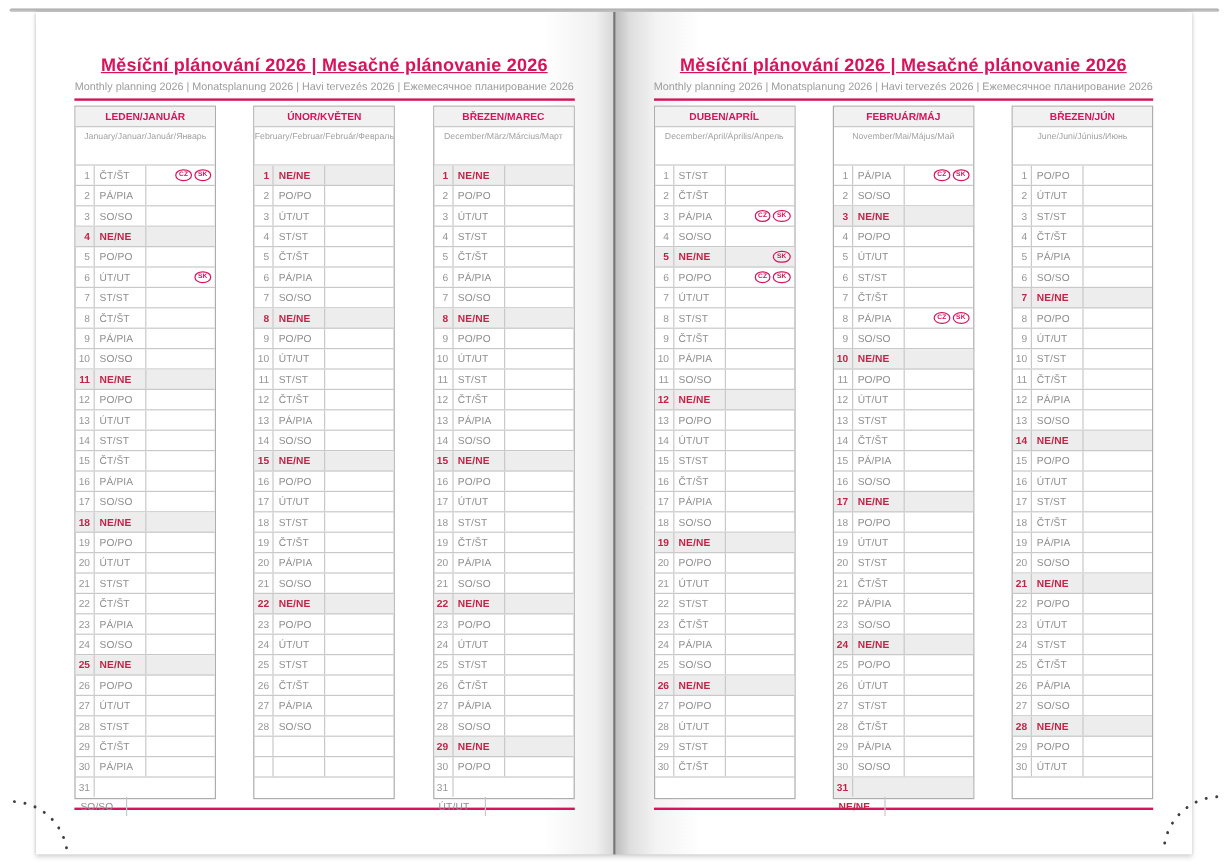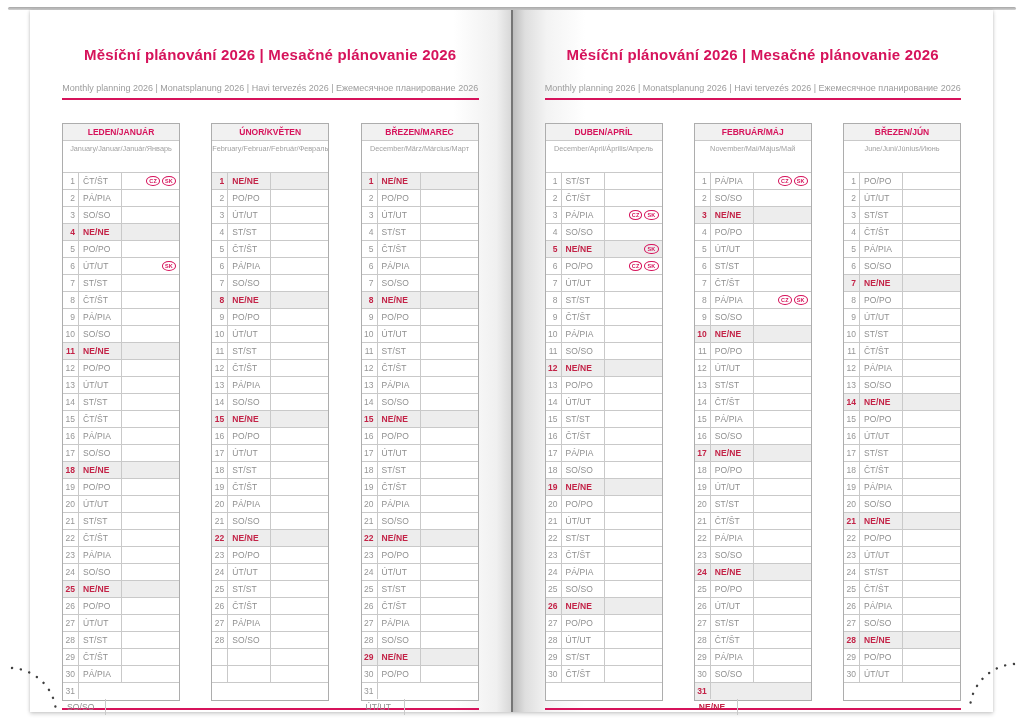--- a/index.html
+++ b/index.html
@@ -30,27 +30,27 @@
   .page.left{
     background:linear-gradient(to right,#ffffff 0%,#ffffff 88%,#f0f0f0 97%,#d8d8d8 100%);
   }
   .page.right{
     border-left:2px solid #757575;
     background:linear-gradient(to right,#bdbdbd 0%,#dedede 2.5%,#f3f3f3 7%,#ffffff 15%);
   }
   .page-inner{position:absolute;left:32px;right:32px;top:0;}
   .page-title{
     margin-top:36px;text-align:center;color:var(--pink);
-    font-size:15px;font-weight:bold;letter-spacing:0.2px;white-space:nowrap;
+    font-size:15px;font-weight:bold;letter-spacing:0.2px;white-space:nowrap;text-decoration:underline;
   }
   .page-subtitle{
-    margin-top:20px;text-align:center;color:#9c9c9c;font-size:9px;white-space:nowrap;
+    margin-top:4px;text-align:center;color:#9c9c9c;font-size:9px;white-space:nowrap;
   }
   .accent-rule{height:2px;background:var(--pink);margin-top:5px;}
-  .months{display:flex;justify-content:space-between;margin-top:23px;}
+  .months{display:flex;justify-content:space-between;margin-top:4px;}
   .month{width:118px;border:1px solid var(--tborder);background:#ffffff;}
   .m-head{
     height:17px;line-height:17px;text-align:center;background:#f1f1f1;
     color:var(--pink);font-weight:bold;font-size:8.5px;
     border-bottom:1px solid var(--grid);white-space:nowrap;
   }
   .m-sub{
     height:32px;line-height:16px;text-align:center;color:#a2a2a2;
     font-size:7.3px;border-bottom:1px solid var(--grid);white-space:nowrap;
   }

